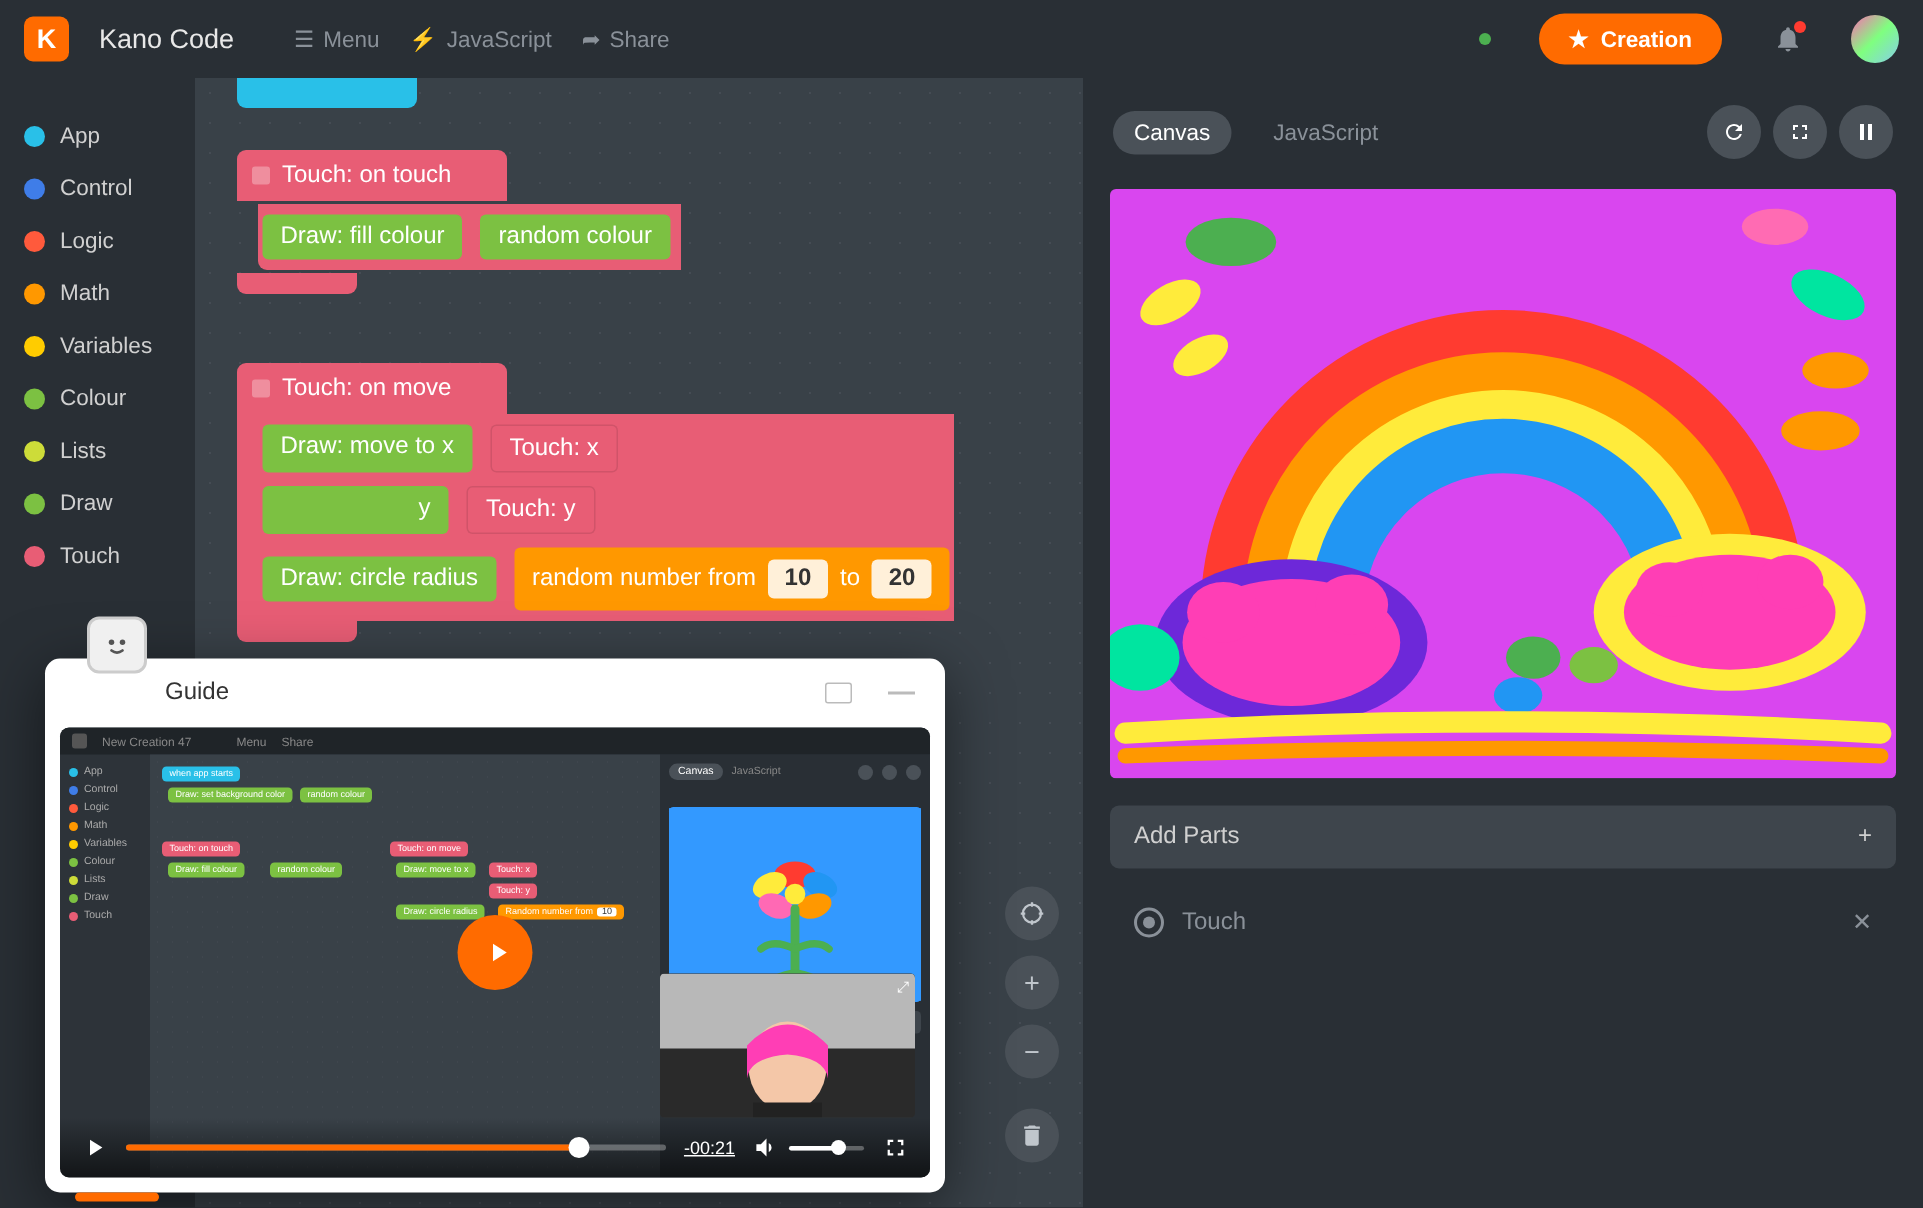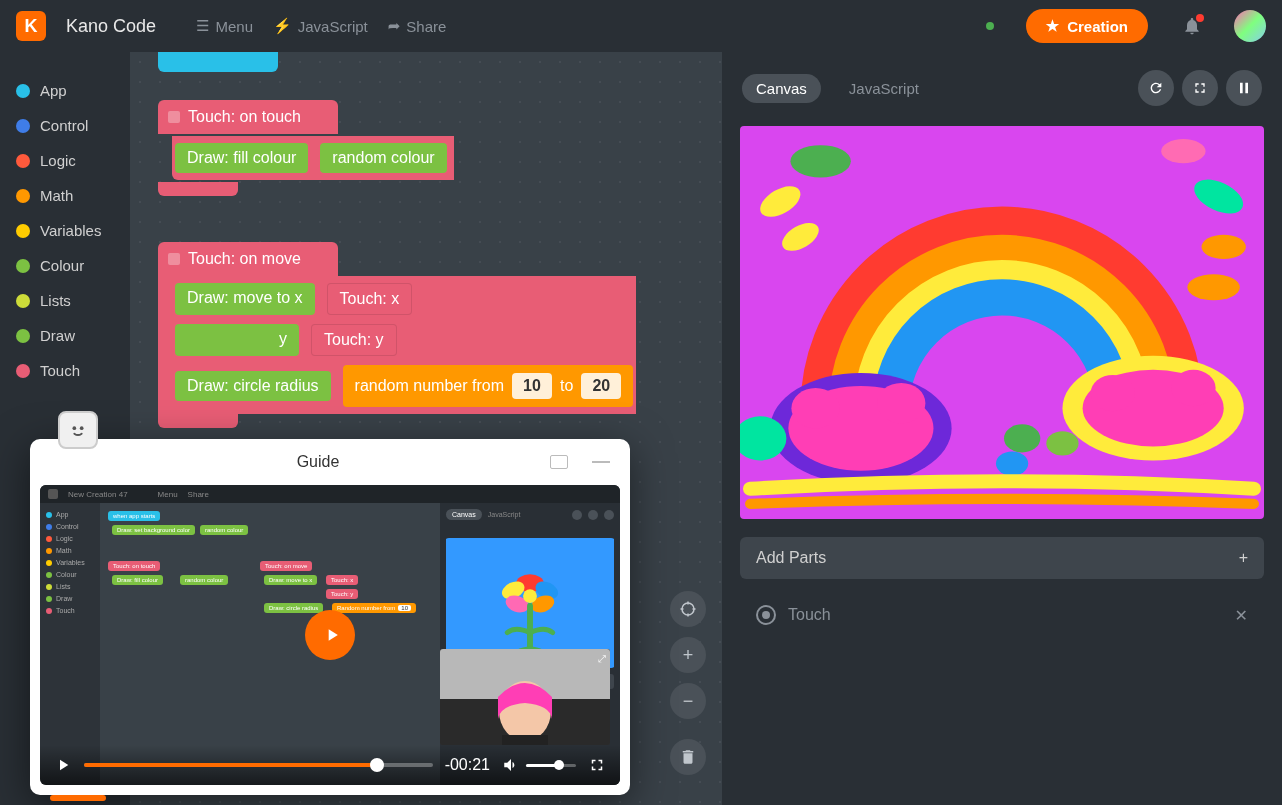--- a/index.html
+++ b/index.html
@@ -56,21 +56,21 @@
 .part-close { margin-left: auto; cursor: pointer; font-size: 16px; }
 
 
 .ws-side { position: absolute; right: 16px; bottom: 30px; display: flex; flex-direction: column; gap: 10px; }
 .ws-btn { width: 36px; height: 36px; border-radius: 50%; background: #4a5158; color: #c0c6cc; display: flex; align-items: center; justify-content: center; cursor: pointer; font-size: 18px; }
 
 
 .guide { position: absolute; left: 30px; bottom: 10px; width: 600px; background: #fff; border-radius: 10px; box-shadow: 0 10px 40px rgba(0,0,0,0.5); }
 .guide-robot { position: absolute; top: -28px; left: 28px; width: 40px; height: 38px; background: #f0f0f0; border: 2px solid #ccc; border-radius: 8px; display: flex; align-items: center; justify-content: center; }
 .guide-robot-bar { position: absolute; bottom: -6px; left: 20px; width: 56px; height: 6px; background: #ff6b00; border-radius: 3px; }
-.guide-header { display: flex; align-items: center; padding: 14px 20px; gap: 24px; text-align: center; }
+.guide-header { display: flex; align-items: center; padding: 14px 20px; gap: 24px; }
 .guide-title { flex: 1; color: #333; font-size: 16px; margin-left: 60px; }
 .guide-hbtn { width: 18px; height: 14px; border: 1px solid #bbb; border-radius: 2px; cursor: pointer; }
 .guide-min { width: 18px; height: 2px; background: #bbb; cursor: pointer; }
 .guide-body { background: #2d3339; margin: 0 10px 10px; border-radius: 6px; position: relative; height: 300px; overflow: hidden; }
 .guide-mini { position: absolute; inset: 0; }
 .guide-mini-top { height: 18px; background: #1f2428; display: flex; align-items: center; padding: 0 8px; gap: 10px; font-size: 8px; color: #888; }
 .guide-mini-body { display: flex; height: calc(100% - 18px); }
 .guide-mini-cats { width: 60px; padding: 8px 6px; font-size: 7px; color: #aaa; }
 .guide-mini-cat { display: flex; align-items: center; gap: 4px; margin-bottom: 5px; }
 .guide-mini-dot { width: 6px; height: 6px; border-radius: 50%; }
@@ -80,21 +80,21 @@
 .mini-block { position: absolute; border-radius: 3px; font-size: 6px; padding: 2px 5px; color: #fff; }
 .guide-play { position: absolute; left: 50%; top: 50%; transform: translate(-50%,-50%); width: 50px; height: 50px; border-radius: 50%; background: #ff6b00; display: flex; align-items: center; justify-content: center; cursor: pointer; }
 .guide-play svg { margin-left: 4px; }
 .guide-presenter { position: absolute; right: 10px; bottom: 40px; width: 170px; height: 96px; background: #333; border-radius: 3px; overflow: hidden; }
 .presenter-expand { position: absolute; top: 4px; right: 4px; color: #fff; font-size: 10px; cursor: pointer; }
 .video-controls { position: absolute; bottom: 0; left: 0; right: 0; height: 40px; display: flex; align-items: center; padding: 0 14px; gap: 12px; background: linear-gradient(transparent, rgba(0,0,0,0.6)); }
 .vplay { color: #fff; cursor: pointer; }
 .vtrack-wrap { flex: 1; position: relative; height: 4px; background: rgba(255,255,255,0.3); border-radius: 2px; }
 .vtrack-fill { position: absolute; left: 0; top: 0; height: 100%; background: #ff6b00; border-radius: 2px; }
 .vtrack-knob { position: absolute; top: -5px; width: 14px; height: 14px; background: #fff; border-radius: 50%; }
-.vtime { color: #fff; font-size: 16px; }
+.vtime { color: #fff; font-size: 12px; text-decoration: underline; }
 .vvol { color: #fff; display: flex; align-items: center; gap: 6px; }
 .vvol-track { width: 50px; height: 3px; background: rgba(255,255,255,0.3); border-radius: 2px; position: relative; }
 .vvol-fill { position: absolute; left: 0; top: 0; height: 100%; width: 60%; background: #fff; border-radius: 2px; }
 .vvol-knob { position: absolute; top: -4px; left: 56%; width: 10px; height: 10px; background: #fff; border-radius: 50%; }
 .vfull { color: #fff; cursor: pointer; }
 
 svg { display: block; }
 </style>
 </head>
 <body>

